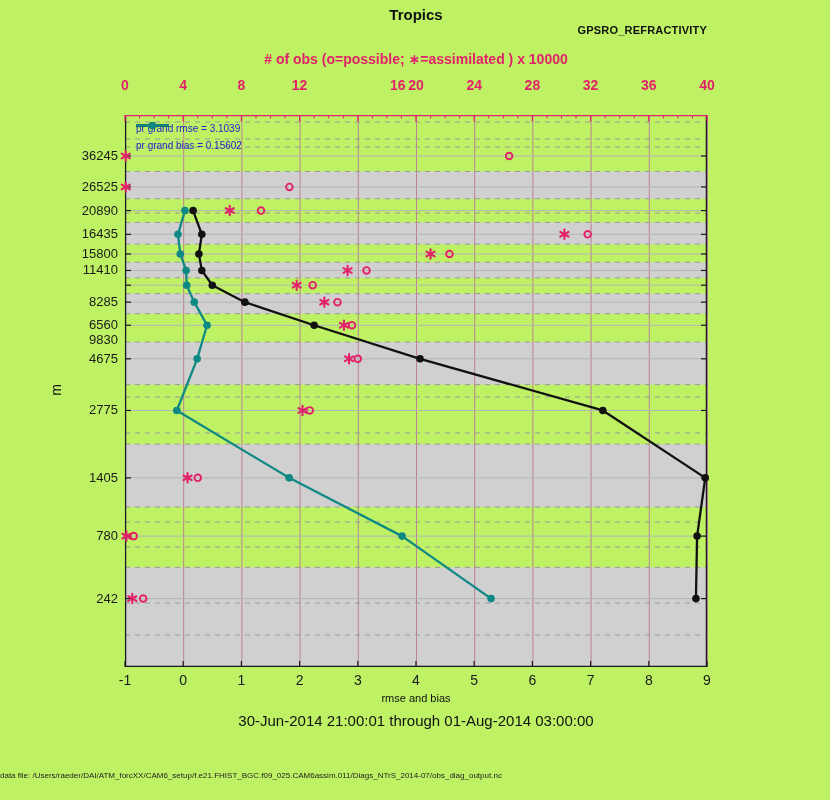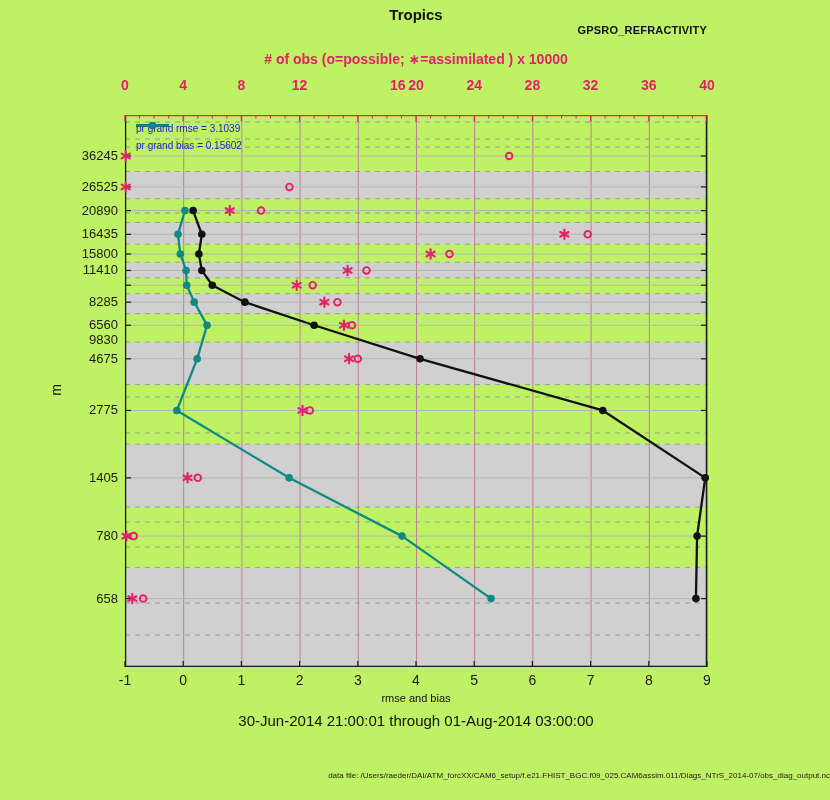--- a/index.html
+++ b/index.html
@@ -21,21 +21,21 @@
   .legend-row span{font-size:10px;white-space:nowrap;}
   .levellabels{position:absolute;left:0;top:115px;width:118px;height:552px;}
   .levellabels span{position:absolute;right:0;font-size:13px;color:#1a1a1a;
           height:16px;line-height:16px;white-space:nowrap;}
   .ylabel{position:absolute;left:50px;top:382px;font-size:14px;transform:rotate(-90deg);
           transform-origin:center;}
   .bottomticks{position:absolute;left:125px;top:672px;width:582px;height:18px;}
   .bottomticks span{position:absolute;transform:translateX(-50%);font-size:14px;color:#1a1a1a;}
   .xlabel{position:absolute;left:125px;top:692px;width:582px;text-align:center;font-size:11px;}
   .daterange{position:absolute;left:125px;top:712px;width:582px;text-align:center;font-size:15px;}
-  .datafile{position:absolute;left:0;top:771px;width:830px;text-align:right;
+  .datafile{position:absolute;left:0;top:771px;width:830px;text-align:left;
           font-size:8px;color:#222;}
 </style>
 </head>
 <body>
 
 <div class="fig">
 
   <div class="title1">Tropics</div>
   <div class="title2">GPSRO_REFRACTIVITY</div>
   <div class="obs-label" id="obsLabel" style="color: rgb(227, 33, 106);"># of obs (o=possible; ∗=assimilated ) x 10000</div>
@@ -321,21 +321,21 @@
       <span style="top: 111.325px;">16435</span>
       <span style="top: 131.025px;">15800</span>
       <span style="top: 147.459px;">11410</span>
       <span style="top: 177px; margin-top: 40px;">9830</span>
       <span style="top: 179.15px;">8285</span>
       <span style="top: 202.266px;">6560</span>
       <span style="top: 235.81px;">4675</span>
       <span style="top: 287.456px;">2775</span>
       <span style="top: 354.85px;">1405</span>
       <span style="top: 413.123px;">780</span>
-      <span style="top: 475.605px;">658</span>
+      <span style="top: 475.605px;">242</span>
     </div>
   <div class="ylabel">m</div>
 
   <div class="bottomticks" id="bottomTicks">
       <span style="left: 0px;">-1</span>
       <span style="left: 58.2px;">0</span>
       <span style="left: 116.4px;">1</span>
       <span style="left: 174.6px;">2</span>
       <span style="left: 232.8px;">3</span>
       <span style="left: 291px;">4</span>

